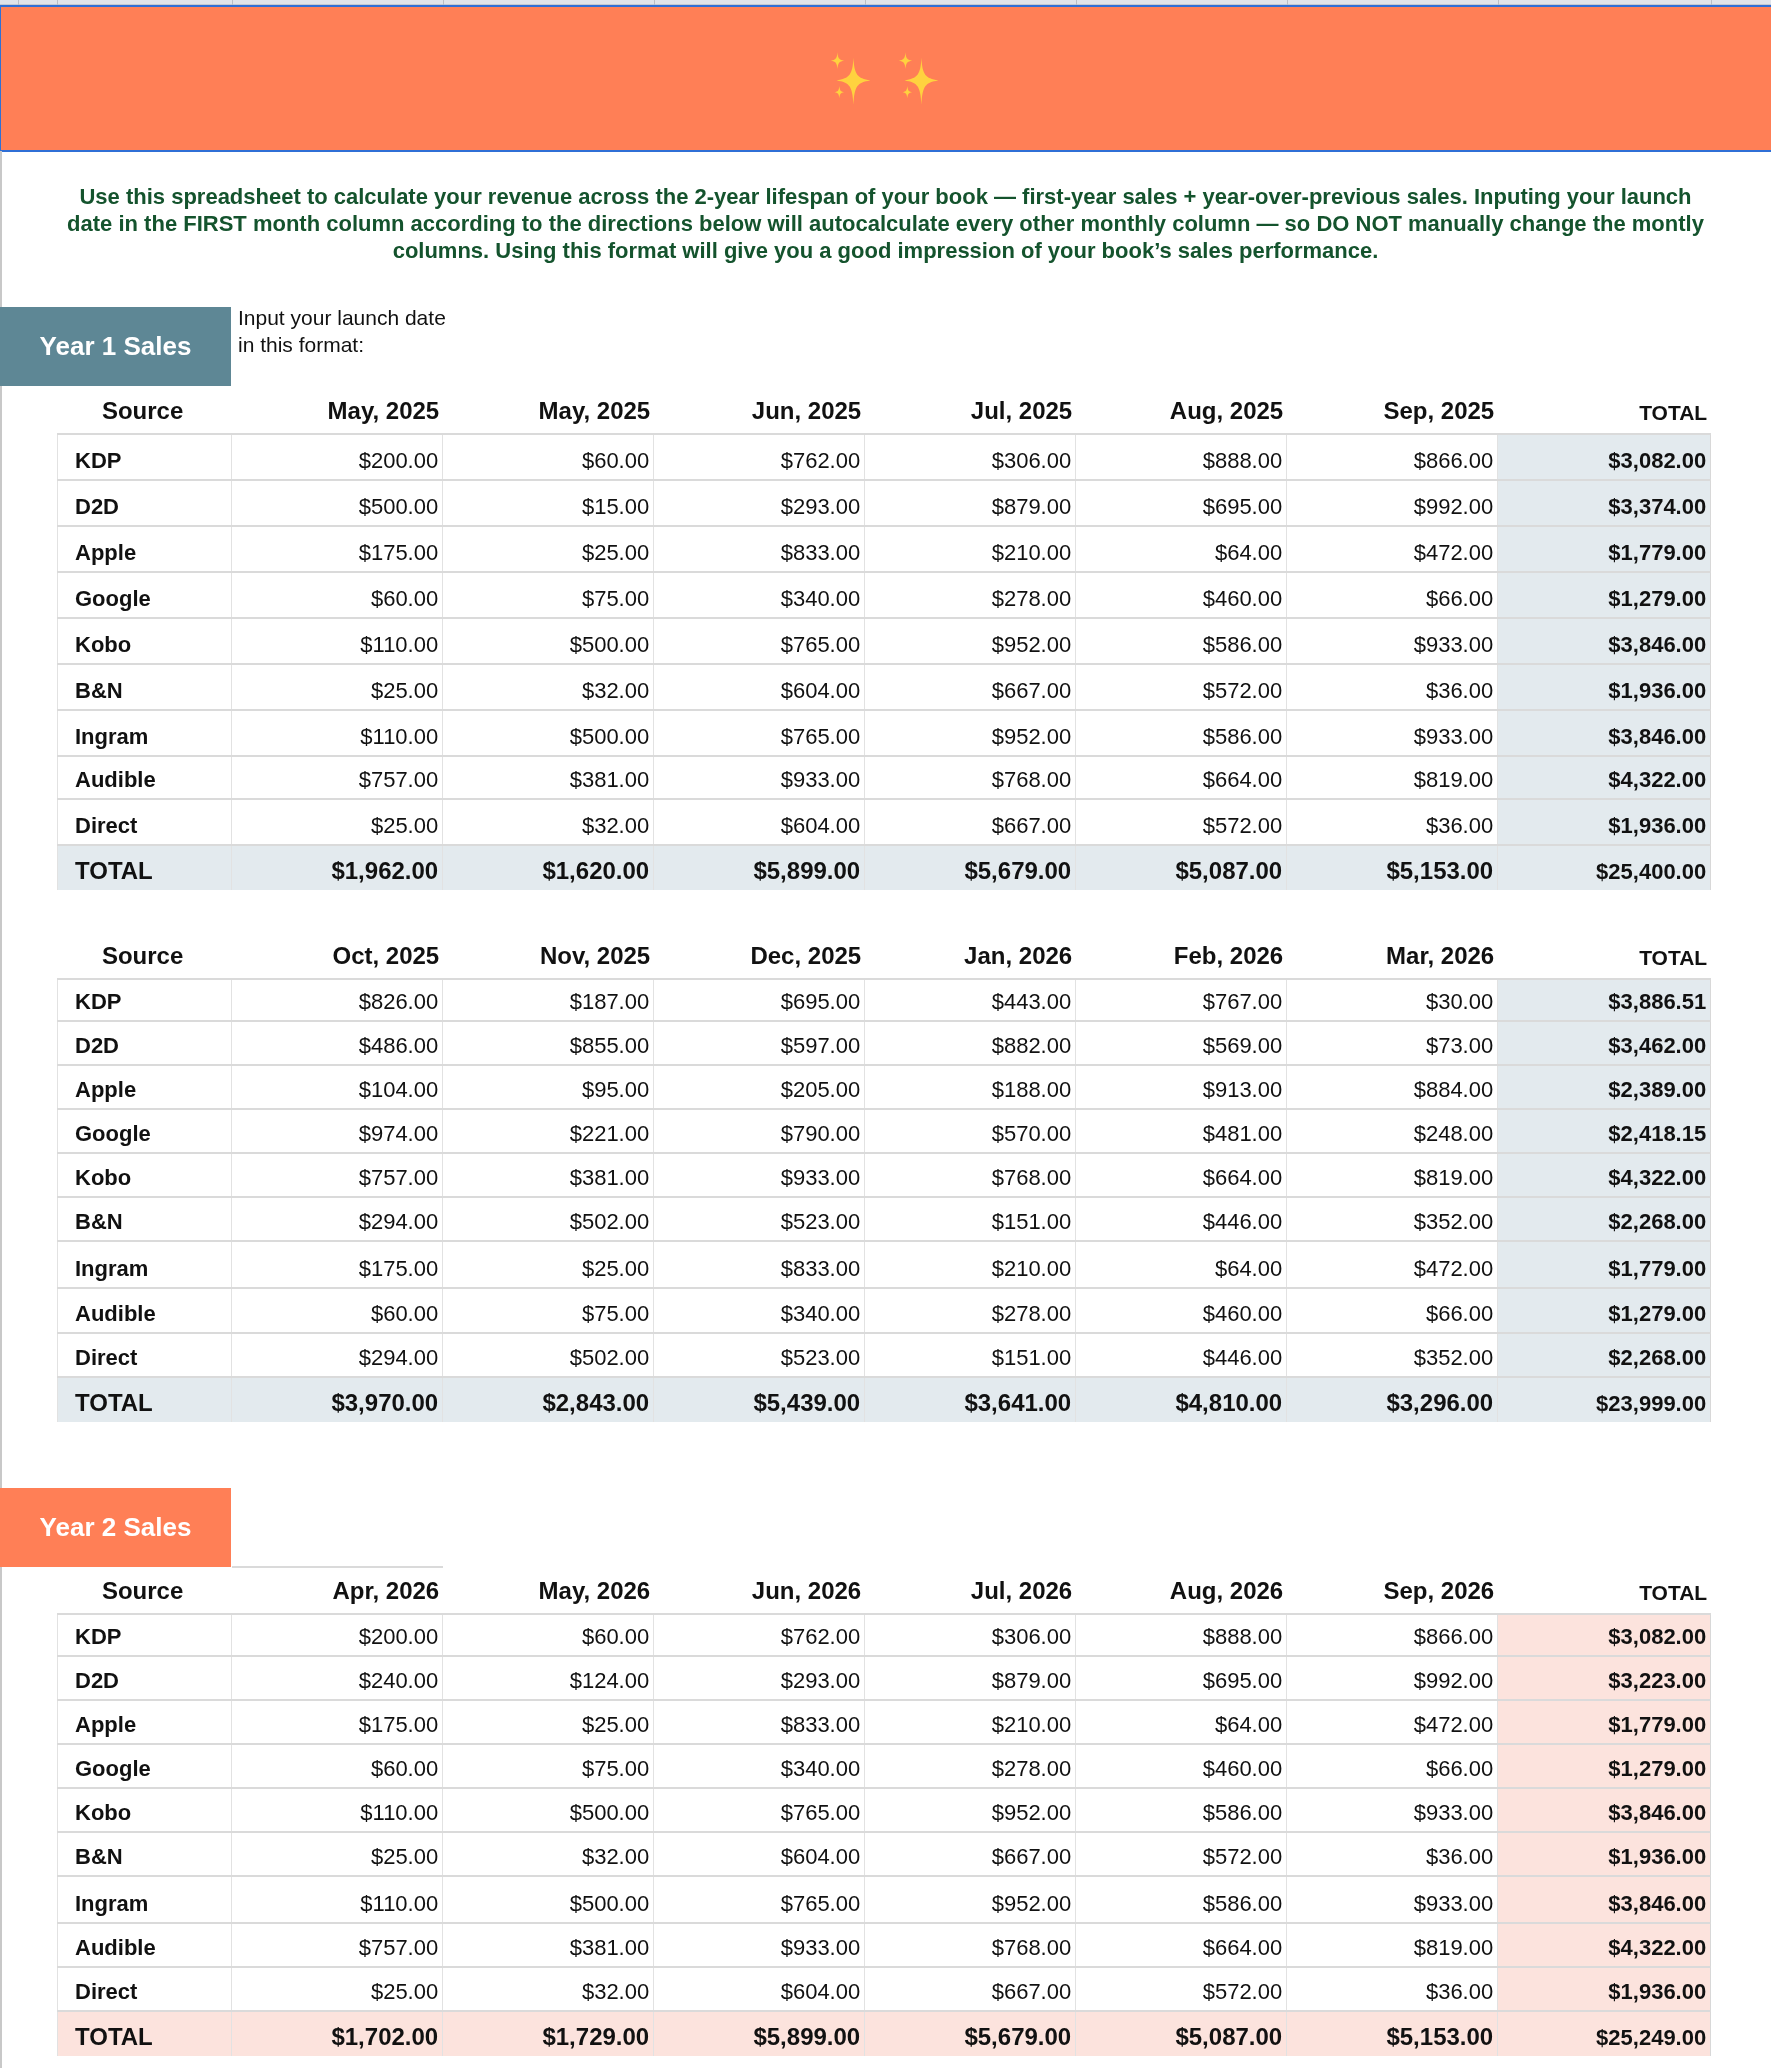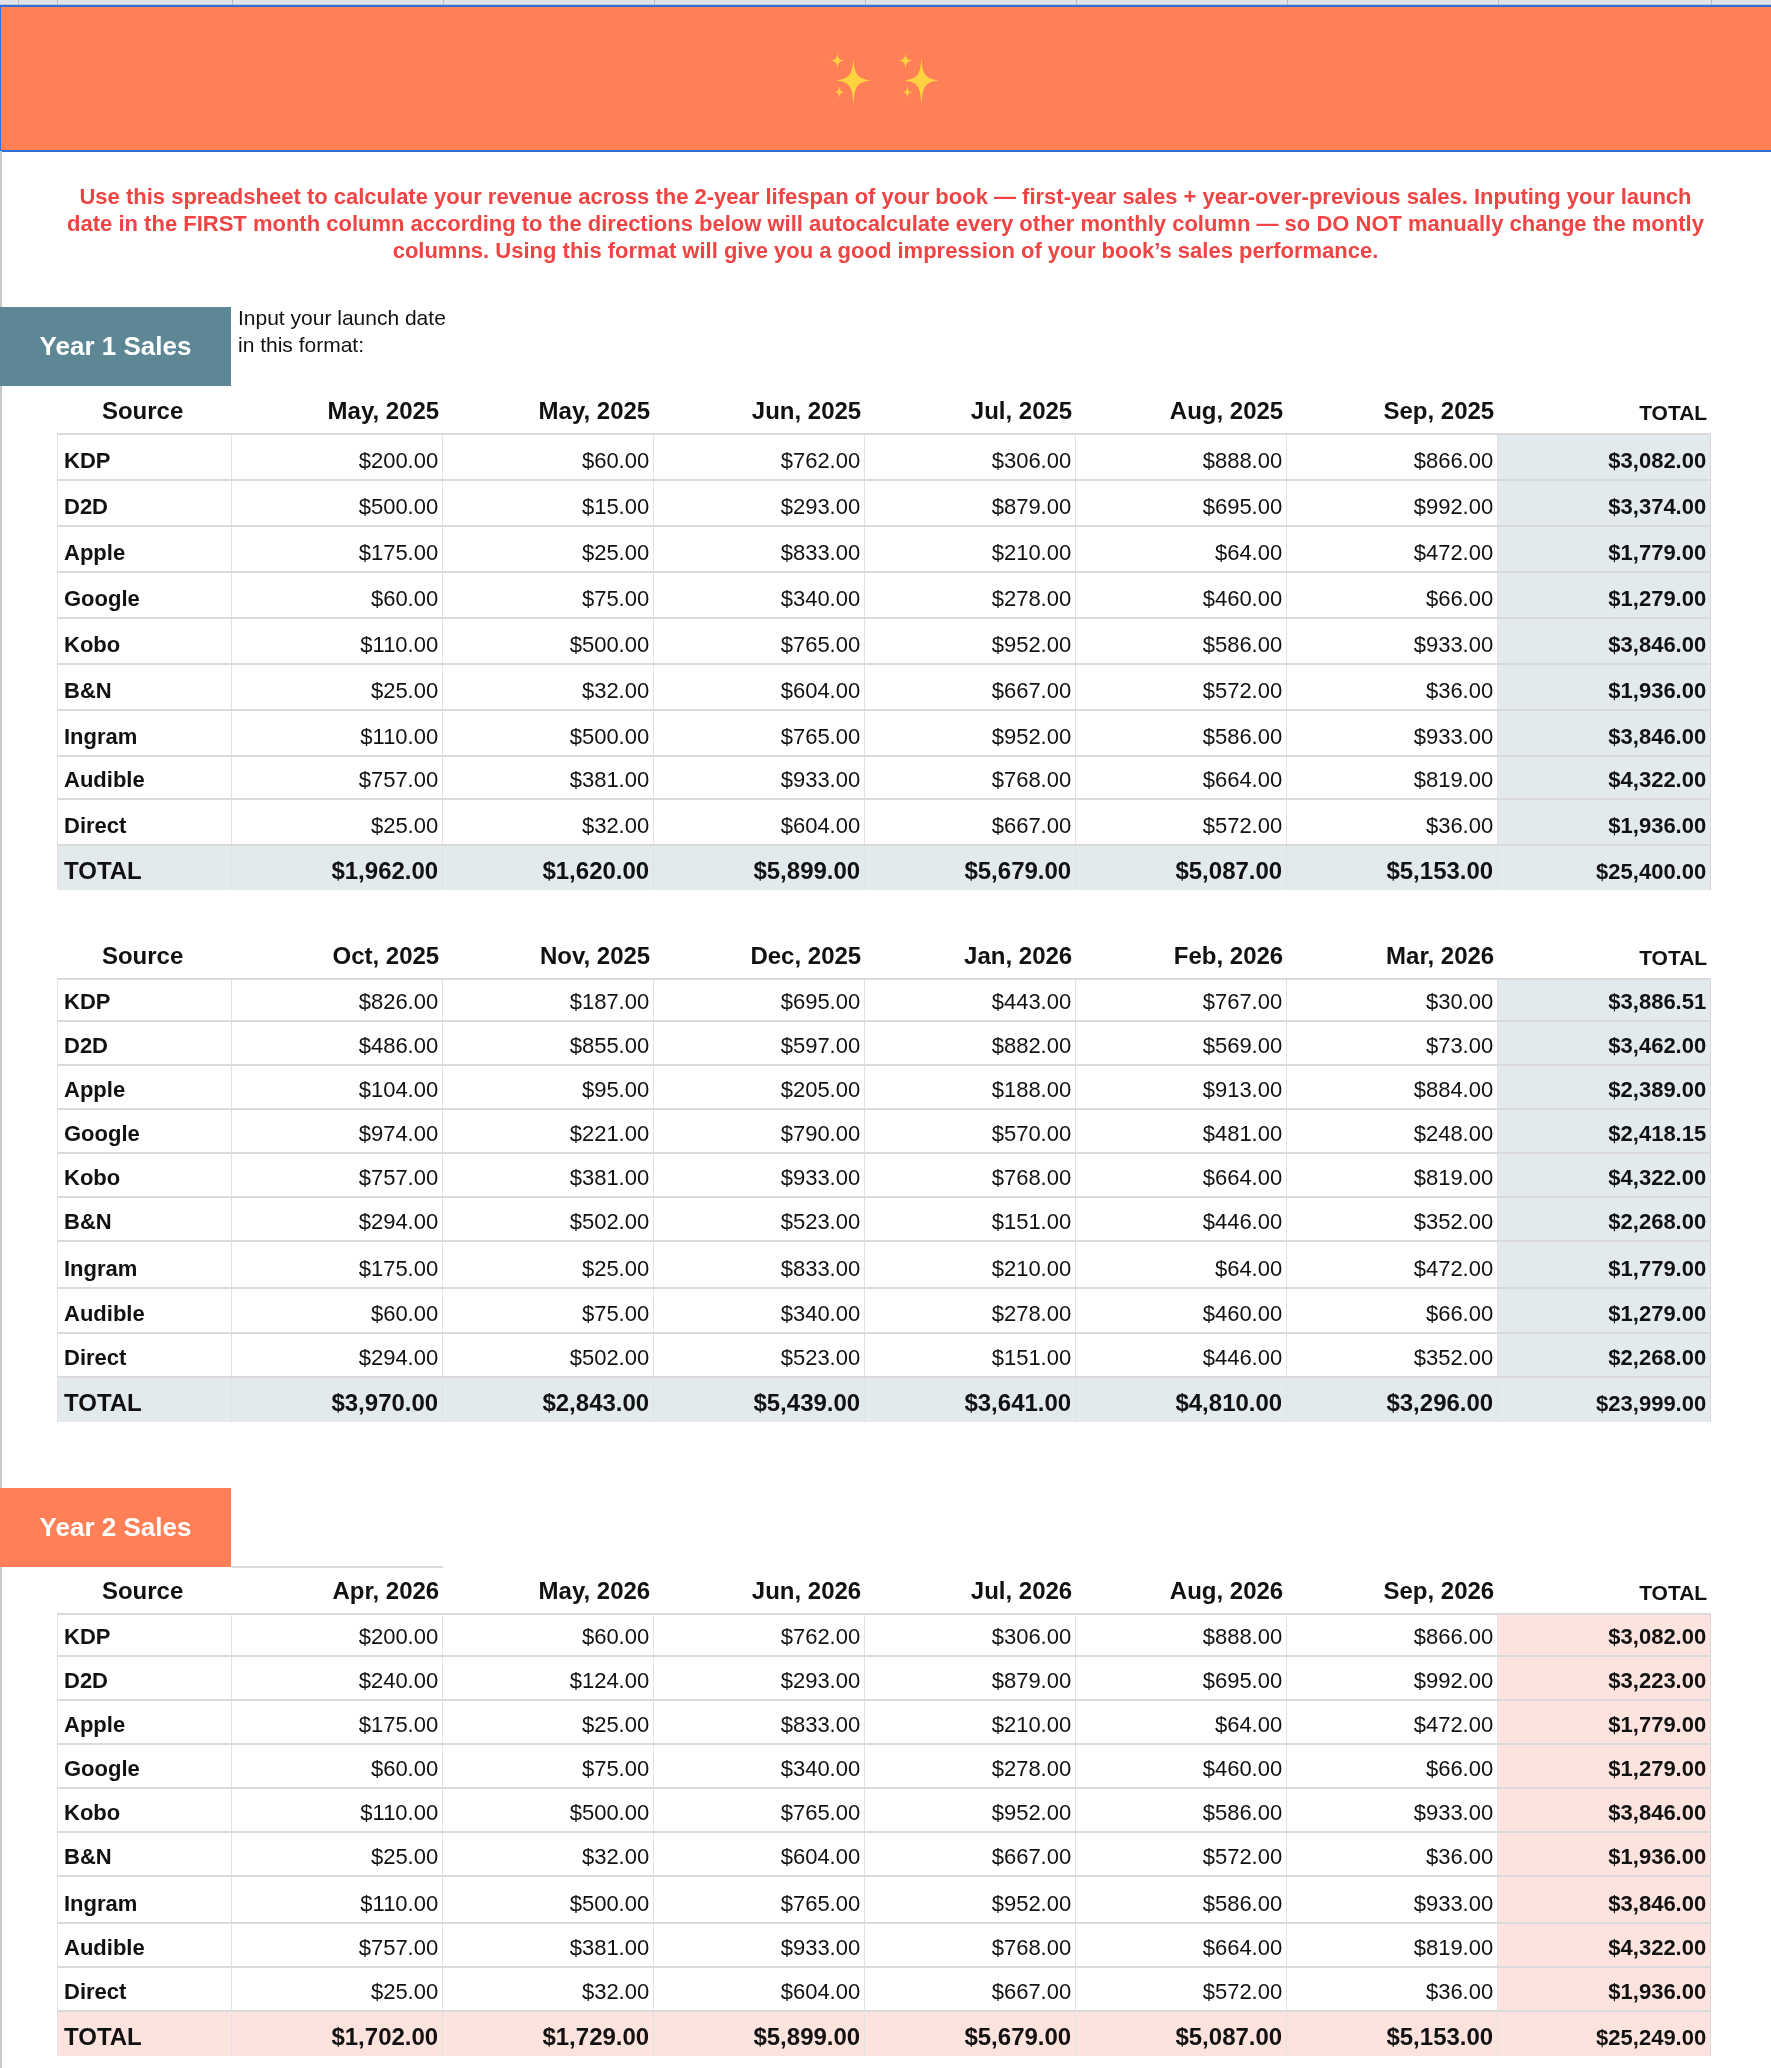--- a/index.html
+++ b/index.html
@@ -8,34 +8,34 @@
 
   .top-grid { position: absolute; left: 0; top: 0; width: 1772px; height: 4.7px; background: #dfe3ea; border-bottom: 0.9px solid #c4c9d1; }
   .top-grid span { position: absolute; top: 0; width: 0.9px; height: 4.7px; background: #b9bec6; }
 
   .banner { position: absolute; left: 0; top: 4.7px; width: 1772px; height: 147px; background: #ff7f56; border-top: 2.8px solid #2f6fd6; border-bottom: 2.8px solid #2f6fd6; border-left: 1.9px solid #2f6fd6; display: flex; align-items: center; justify-content: center; }
   .banner-title { color: #ffffff; font-family: "DejaVu Serif", serif; font-weight: bold; font-size: 57px; letter-spacing: -0.9px; display: flex; align-items: center; gap: 21px; }
   .sparkle { width: 47px; height: 57px; display: inline-block; }
 
   .left-rule { position: absolute; left: 0; top: 151px; width: 1.9px; height: 1917px; background: #c8c8c8; }
 
-  .description { position: absolute; left: 66px; top: 183px; width: 1639px; text-align: center; font-weight: bold; font-size: 22px; line-height: 27px; color: #ef4444; }
+  .description { position: absolute; left: 66px; top: 183px; width: 1639px; text-align: center; font-weight: bold; font-size: 22px; line-height: 27px; color: #14532d; }
 
   .section-label { position: absolute; left: 0; width: 231px; height: 79px; color: #fff; font-weight: bold; font-size: 26px; display: flex; align-items: center; justify-content: center; }
   .y1-label { top: 307px; background: #5e8795; }
   .y2-label { top: 1488px; background: #ff7f56; }
   .y2-underline { position: absolute; left: 232px; top: 1566px; width: 211px; height: 1.9px; background: #dadada; }
 
   .launch-hint { position: absolute; left: 238px; top: 305px; width: 208px; font-size: 21px; line-height: 26.5px; color: #111; }
 
   .table { position: absolute; left: 57px; width: 1654px; }
   .row { position: relative; display: flex; border-bottom: 2.8px solid #dadada; }
   .row.header { border-bottom: 2.8px solid #dadada; align-items: flex-end; }
   .cell { position: relative; border-right: 1.9px solid #e2e2e2; display: flex; align-items: flex-end; justify-content: flex-end; padding: 0 3.8px 4.7px 0; font-size: 22px; color: #111; }
-  .cell.source { width: 175px; justify-content: flex-start; padding-left: 6px; font-weight: bold; border-left: 1.9px solid #e2e2e2; }
+  .cell.source { width: 175px; justify-content: flex-start; padding-left: 17px; font-weight: bold; border-left: 1.9px solid #e2e2e2; }
   .cell.m { width: 211px; }
   .cell.total { width: 213px; font-weight: bold; border-right: 1.9px solid #d8d8d8; }
   .header .cell { border: none; font-weight: bold; font-size: 24px; padding-bottom: 8px; }
   .header .cell.source { justify-content: center; padding-left: 0; }
   .header .cell.total { font-size: 21px; }
   .row.total-row .cell { font-weight: bold; font-size: 24px; }
   .row.total-row .cell.total { font-size: 22px; }
   .row.total-row { border-bottom: none; }
 
   .y1 .cell.total, .y1 .total-row .cell { background: #e3eaee; }

